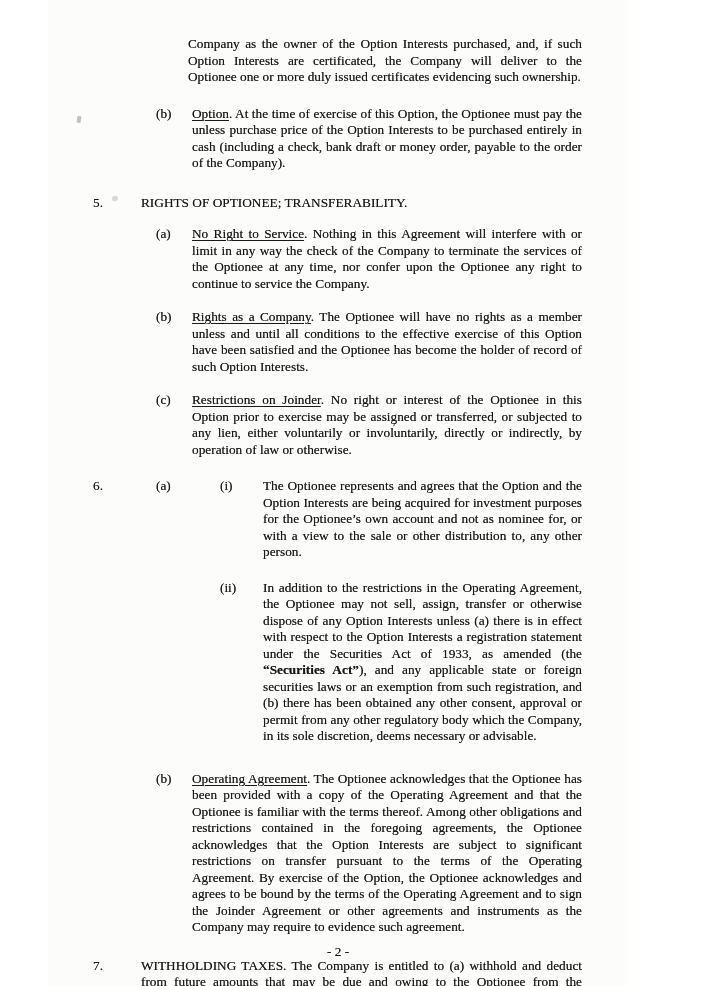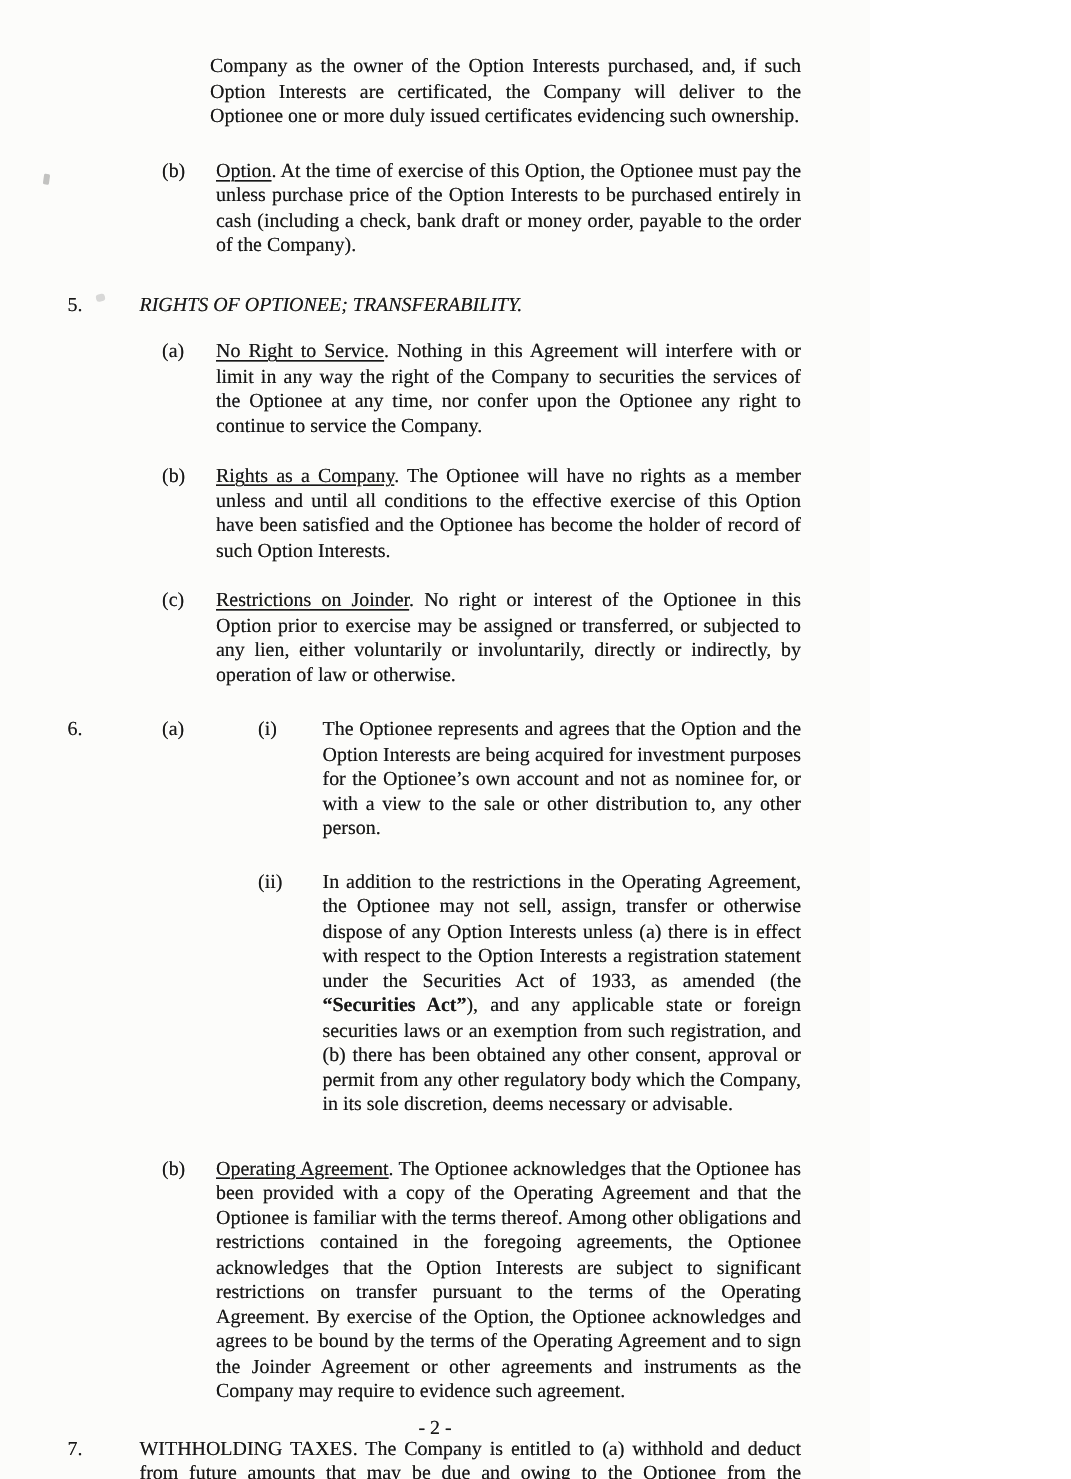--- a/index.html
+++ b/index.html
@@ -7,32 +7,33 @@
     position:relative;
     width:580px;height:986px;
     background:#fcfcfa;
     font-family:"Liberation Serif","DejaVu Serif",serif;
     font-size:13.3px;line-height:16.5px;
     color:#181818;
     text-shadow:0 0 .35px rgba(20,20,20,.65);
     box-sizing:border-box;
     padding-top:36px;
     overflow:hidden;
+    margin-left:48px;
   }
   .row{position:relative;margin-right:46px;}
   .txt{text-align:justify;}
   
   .cont .txt{margin-left:140px;}
   .sect .num{position:absolute;left:45px;top:0;}
   .sect .txt{margin-left:93px;}
   .sub .lbl{position:absolute;left:108px;top:0;}
   .sub .txt{margin-left:144px;}
   .sub2 .lbl{position:absolute;left:172px;top:0;}
   .sub2 .txt{margin-left:215px;}
-  .sect .title{text-align:left;font-style:italic;}
+  .sect .title{text-align:left;}
   .u{text-decoration:underline;text-underline-offset:1.5px;text-decoration-thickness:1px;}
   b{font-weight:bold;}
   
   .mb13{margin-bottom:13px}.mb15{margin-bottom:15px}.mb17{margin-bottom:17px}
   .mb19{margin-bottom:19px}.mb20{margin-bottom:20px}.mb22{margin-bottom:22px}
   .mb23{margin-bottom:23px}.mb26{margin-bottom:26px}
   .footer{
     position:absolute;left:0;bottom:26px;width:100%;
     text-align:center;
   }
@@ -64,21 +65,21 @@
     <div class="txt"><span class="u">Option</span><span>.  At the time of exercise of this Option, the Optionee must pay the unless purchase price of the Option Interests to be purchased entirely in cash (including a check, bank draft or money order, payable to the order of the Company).</span></div>
   </div>
 
   <div class="row sect mb15">
     <span class="num">5.</span>
     <div class="txt title">RIGHTS OF OPTIONEE; TRANSFERABILITY.</div>
   </div>
 
   <div class="row sub mb17">
     <span class="lbl">(a)</span>
-    <div class="txt"><span class="u">No Right to Service</span><span>.  Nothing in this Agreement will interfere with or limit in any way the right of the Company to securities the services of the Optionee at any time, nor confer upon the Optionee any right to continue to service the Company.</span></div>
+    <div class="txt"><span class="u">No Right to Service</span><span>.  Nothing in this Agreement will interfere with or limit in any way the check of the Company to terminate the services of the Optionee at any time, nor confer upon the Optionee any right to continue to service the Company.</span></div>
   </div>
 
   <div class="row sub mb17">
     <span class="lbl">(b)</span>
     <div class="txt"><span class="u">Rights as a Company</span><span>.  The Optionee will have no rights as a member unless and until all conditions to the effective exercise of this Option have been satisfied and the Optionee has become the holder of record of such Option Interests.</span></div>
   </div>
 
   <div class="row sub mb20">
     <span class="lbl">(c)</span>
     <div class="txt"><span class="u">Restrictions on Joinder</span><span>.  No right or interest of the Optionee in this Option prior to exercise may be assigned or transferred, or subjected to any lien, either voluntarily or involuntarily, directly or indirectly, by operation of law or otherwise.</span></div>

